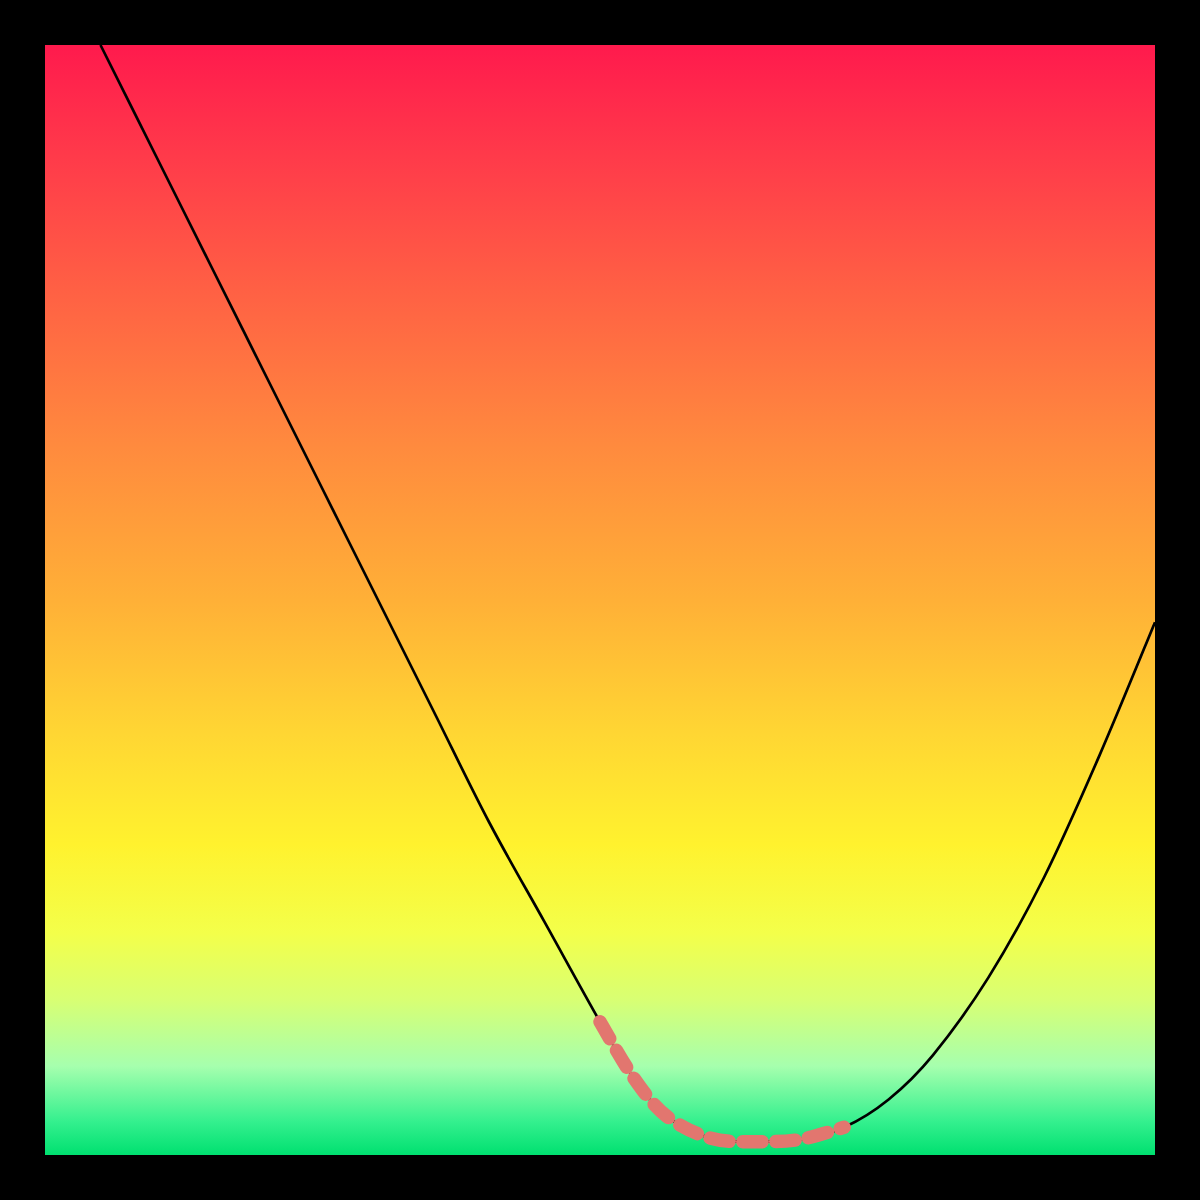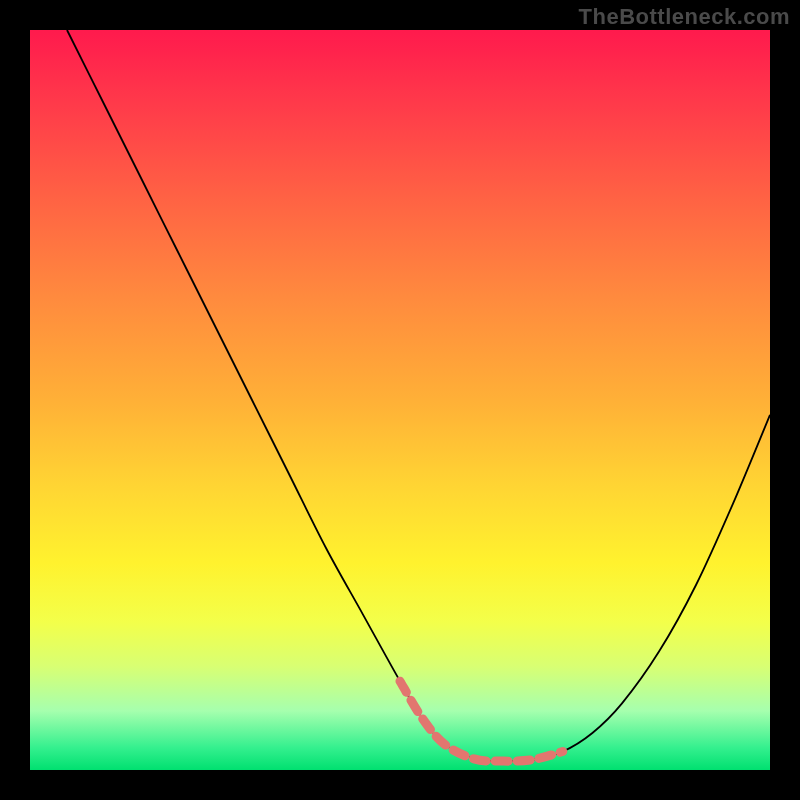--- a/index.html
+++ b/index.html
@@ -68,21 +68,20 @@
     stroke: #e2766f;
     stroke-width: 9;
     stroke-linecap: round;
     stroke-dasharray: 13 9;
   }
 </style>
 </head>
 <body>
 
 <div class="frame">
-  <div class="watermark">TheBottleneck.com</div>
 
   <div class="plot">
     <svg viewBox="0 0 740 740">
       <path id="curve-path" class="curve" d="M 37 0 C 43.166666666666664 12.333333333333334 61.666666666666664 49.33333333333333 74 74 C 86.33333333333333 98.66666666666667 98.66666666666667 123.33333333333333 111 148 C 123.33333333333333 172.66666666666666 135.66666666666666 197.33333333333334 148 222 C 160.33333333333334 246.66666666666666 172.66666666666666 271.3333333333333 185 296 C 197.33333333333334 320.6666666666667 209.66666666666666 345.3333333333333 222 370 C 234.33333333333334 394.6666666666667 246.66666666666666 419.3333333333333 259 444 C 271.3333333333333 468.6666666666667 283.6666666666667 494.56666666666666 296 518 C 308.3333333333333 541.4333333333334 320.6666666666667 562.4 333 584.6 C 345.3333333333333 606.8000000000001 360.1333333333333 633.9333333333334 370 651.2 C 379.8666666666667 668.4666666666667 384.80000000000007 677.7166666666667 392.20000000000005 688.2 C 399.6 698.6833333333334 405.7666666666667 707.3166666666667 414.40000000000003 714.1 C 423.03333333333336 720.8833333333333 434.1333333333333 726.0633333333333 444 728.9 C 453.8666666666667 731.7366666666667 463.73333333333335 730.9966666666667 473.6 731.12 C 483.4666666666667 731.2433333333333 493.33333333333337 731.2433333333333 503.20000000000005 729.64 C 513.0666666666667 728.0366666666666 522.9333333333333 725.94 532.8 721.5 C 542.6666666666666 717.06 552.5333333333333 711.0166666666667 562.4 703 C 572.2666666666667 694.9833333333333 580.9 686.9666666666667 592 673.4 C 603.1 659.8333333333333 616.6666666666666 641.3333333333334 629 621.6 C 641.3333333333334 601.8666666666667 653.6666666666666 579.6666666666666 666 555 C 678.3333333333334 530.3333333333334 690.6666666666666 501.9666666666667 703 473.6 C 715.3333333333334 445.23333333333335 733.8333333333334 399.6 740 384.8"></path>
       <path id="dash-path" class="dash" d="M 370 651.2 C 373.7 657.3666666666667 384.80000000000007 677.7166666666667 392.20000000000005 688.2 C 399.6 698.6833333333334 405.7666666666667 707.3166666666667 414.40000000000003 714.1 C 423.03333333333336 720.8833333333333 434.1333333333333 726.0633333333333 444 728.9 C 453.8666666666667 731.7366666666667 463.73333333333335 730.9966666666667 473.6 731.12 C 483.4666666666667 731.2433333333333 493.33333333333337 731.2433333333333 503.20000000000005 729.64 C 513.0666666666667 728.0366666666666 527.8666666666667 722.8566666666667 532.8 721.5"></path>
     </svg>
   </div>
 </div>
 
 </body></html>

